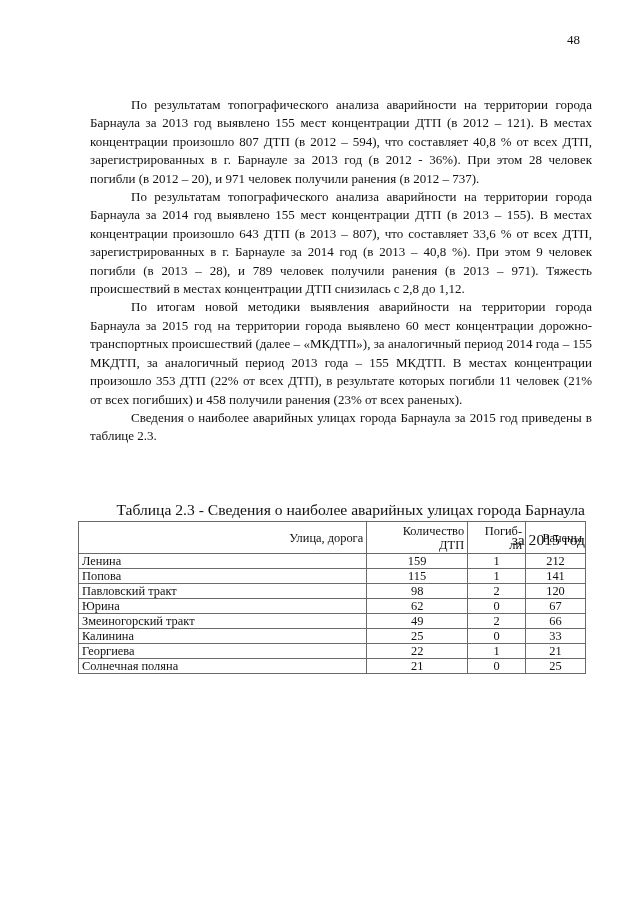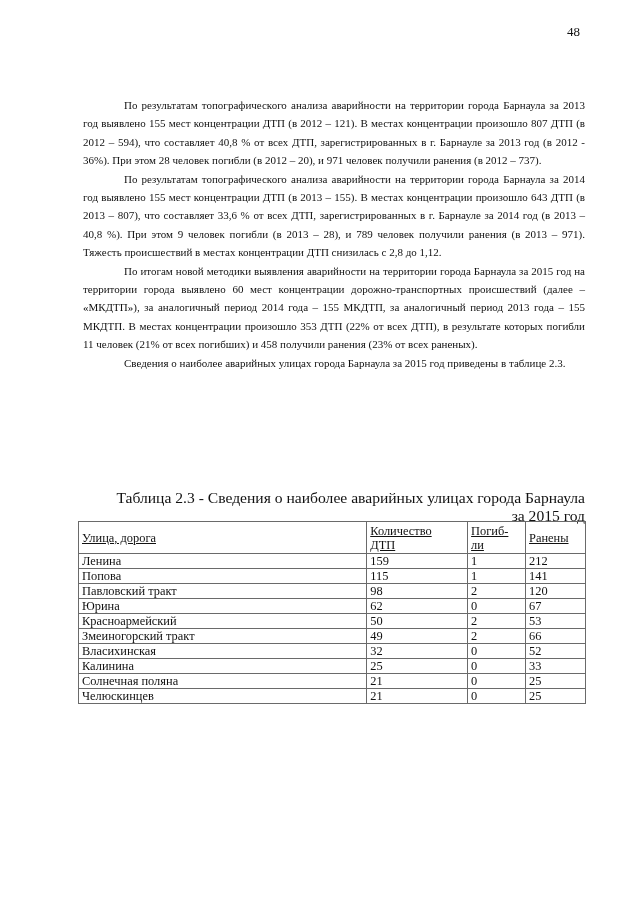--- a/index.html
+++ b/index.html
@@ -2,43 +2,43 @@
 <html><head>
 <meta charset="utf-8">
 <style>
   html, body { margin: 0; padding: 0; background: #ffffff; }
   body {
     width: 640px; height: 905px; position: relative; overflow: hidden;
     font-family: "Liberation Serif", "DejaVu Serif", serif;
     color: #111111;
   }
   .page-number {
-    position: absolute; top: 24px; left: 540px; width: 40px;
+    position: absolute; top: 32px; left: 540px; width: 40px;
     text-align: right; font-size: 13px;
   }
   .body-text {
-    position: absolute; left: 83px; top: 96px; width: 502px;
-    font-size: 11px; line-height: 18.4px; text-align: justify;
+    position: absolute; left: 90px; top: 96px; width: 502px;
+    font-size: 13px; line-height: 18.4px; text-align: justify;
   }
   .body-text p { margin: 0; text-indent: 41px; }
   .caption {
     position: absolute; left: 83px; top: 489px; width: 502px;
     font-size: 15.6px; line-height: 17.5px; text-align: right;
   }
-  .caption div { white-space: nowrap; }
+  .caption div { white-space: nowrap; margin-top: 12px; }
   table.data {
     position: absolute; left: 78px; top: 521px; width: 508px;
     border-collapse: collapse; font-size: 12.4px; line-height: 13px;
   }
   table.data th, table.data td {
     border: 1px solid #6a6a6a; padding: 0 3px; font-weight: normal;
   }
-  table.data th { height: 31px; text-align: left; line-height: 14px; text-decoration: underline; }
+  table.data th { height: 31px; text-align: right; line-height: 14px; }
   table.data td { height: 14px; }
-  table.data td.num { }
+  table.data td.num { text-align: center; }
   col.c1 { width: 289px; } col.c2 { width: 101px; } col.c3 { width: 58px; } col.c4 { width: 60px; }
 </style>
 </head>
 <body>
 
 <div class="page-number">48</div>
 
 <div class="body-text">
   <p>По результатам топографического анализа аварийности на территории города Барнаула за 2013 год выявлено 155 мест концентрации ДТП (в 2012 – 121). В местах концентрации произошло 807 ДТП (в 2012 – 594), что составляет 40,8 % от всех ДТП, зарегистрированных в г. Барнауле за 2013 год (в 2012 - 36%). При этом 28 человек погибли (в 2012 – 20), и 971 человек получили ранения (в 2012 – 737).</p>
   <p>По результатам топографического анализа аварийности на территории города Барнаула за 2014 год выявлено 155 мест концентрации ДТП (в 2013 – 155). В местах концентрации произошло 643 ДТП (в 2013 – 807), что составляет 33,6 % от всех ДТП, зарегистрированных в г. Барнауле за 2014 год (в 2013 – 40,8 %). При этом 9 человек погибли (в 2013 – 28), и 789 человек получили ранения (в 2013 – 971). Тяжесть происшествий в местах концентрации ДТП снизилась с 2,8 до 1,12.</p>
@@ -85,49 +85,37 @@
         <td class="num">2</td>
         <td class="num">120</td>
       </tr>
       <tr>
         <td>Юрина</td>
         <td class="num">62</td>
         <td class="num">0</td>
         <td class="num">67</td>
       </tr>
       <tr>
-        <td>Красноармейский</td>
-        <td class="num">50</td>
-        <td class="num">2</td>
-        <td class="num">53</td>
-      </tr>
-      <tr>
         <td>Змеиногорский тракт</td>
         <td class="num">49</td>
         <td class="num">2</td>
         <td class="num">66</td>
-      </tr>
-      <tr>
-        <td>Власихинская</td>
-        <td class="num">32</td>
-        <td class="num">0</td>
-        <td class="num">52</td>
       </tr>
       <tr>
         <td>Калинина</td>
         <td class="num">25</td>
         <td class="num">0</td>
         <td class="num">33</td>
       </tr>
       <tr>
-        <td>Солнечная поляна</td>
+        <td>Георгиева</td>
+        <td class="num">22</td>
+        <td class="num">1</td>
         <td class="num">21</td>
-        <td class="num">0</td>
-        <td class="num">25</td>
       </tr>
       <tr>
-        <td>Челюскинцев</td>
+        <td>Солнечная поляна</td>
         <td class="num">21</td>
         <td class="num">0</td>
         <td class="num">25</td>
       </tr>
     </tbody>
 </table>
 
 </body></html>

